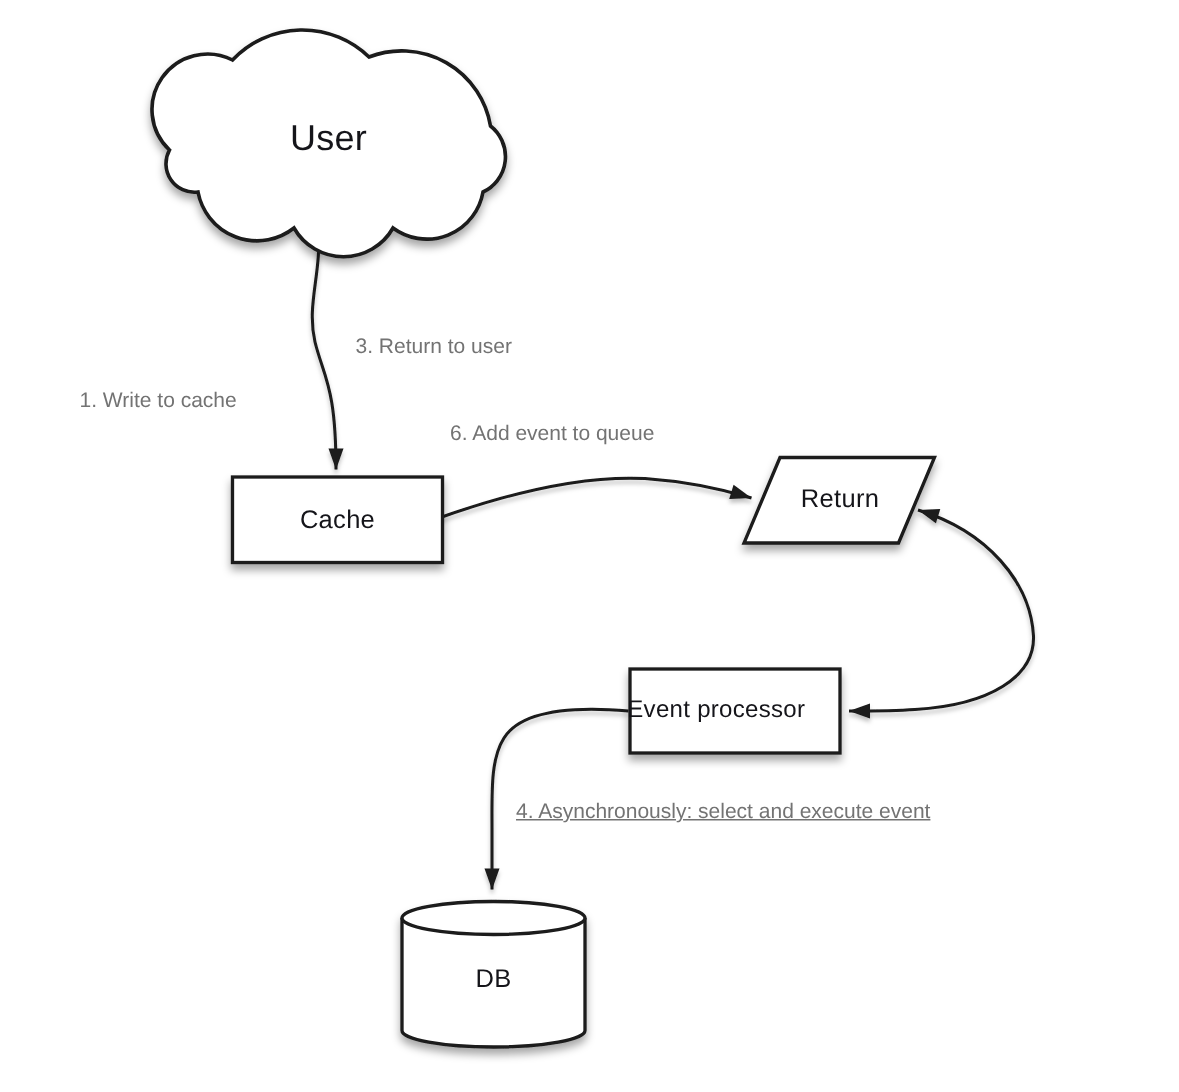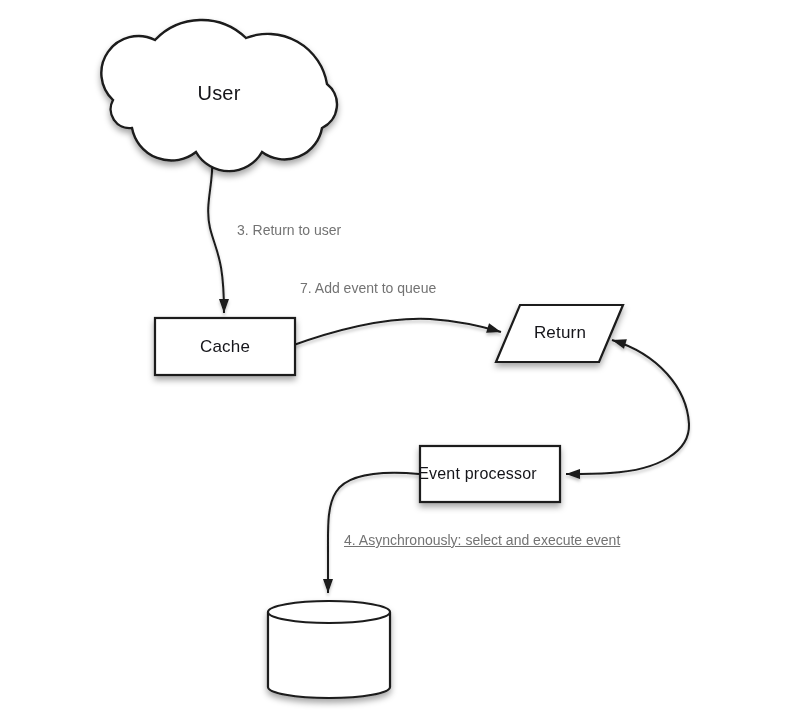--- a/index.html
+++ b/index.html
@@ -24,21 +24,21 @@
     position: absolute;
     display: flex;
     align-items: center;
     justify-content: center;
     color: #15151a;
     font-size: 17px;
     letter-spacing: 0.2px;
     white-space: nowrap;
     pointer-events: none;
   }
-  .node-label.user   { left: 169px; top: 79px;  width: 100px; height: 28px; font-size: 20px; }
+  .node-label.user   { left: 169px; top: 79px;  width: 100px; height: 28px; font-size: 24px; }
   .node-label.cache  { left: 155px; top: 318px; width: 140px; height: 57px; }
   .node-label.queue  { left: 497px; top: 304px; width: 126px; height: 58px; }
   .node-label.ep     { left: 420px; top: 446px; width: 115px; height: 56px; font-size: 16px; }
   .node-label.db     { left: 268px; top: 610px; width: 122px; height: 86px; }
   .annotation {
     position: absolute;
     color: #737373;
     font-size: 14px;
     white-space: nowrap;
     pointer-events: none;
@@ -99,18 +99,20 @@
         <path d="M 268 612 L 268 687 A 61 11 0 0 0 390 687 L 390 612" stroke-width="2.2"></path>
         <ellipse cx="329" cy="612" rx="61" ry="11" stroke-width="2.2"></ellipse>
       </g>
     </g>
   </svg>
 
   <div class="node-label user">User</div>
   <div class="node-label cache">Cache</div>
   <div class="node-label queue">Return</div>
   <div class="node-label ep">Event processor</div>
+  <div class="node-label db">DB</div>
 
-  <div class="annotation a2">7. Add event to queue</div>
+  <div class="annotation a1">1. Write to cache</div>
+  <div class="annotation a2">6. Add event to queue</div>
   <div class="annotation a3">3. Return to user</div>
   <div class="annotation a4">4. Asynchronously: select and execute event</div>
 
 </div>
 
 </body></html>

